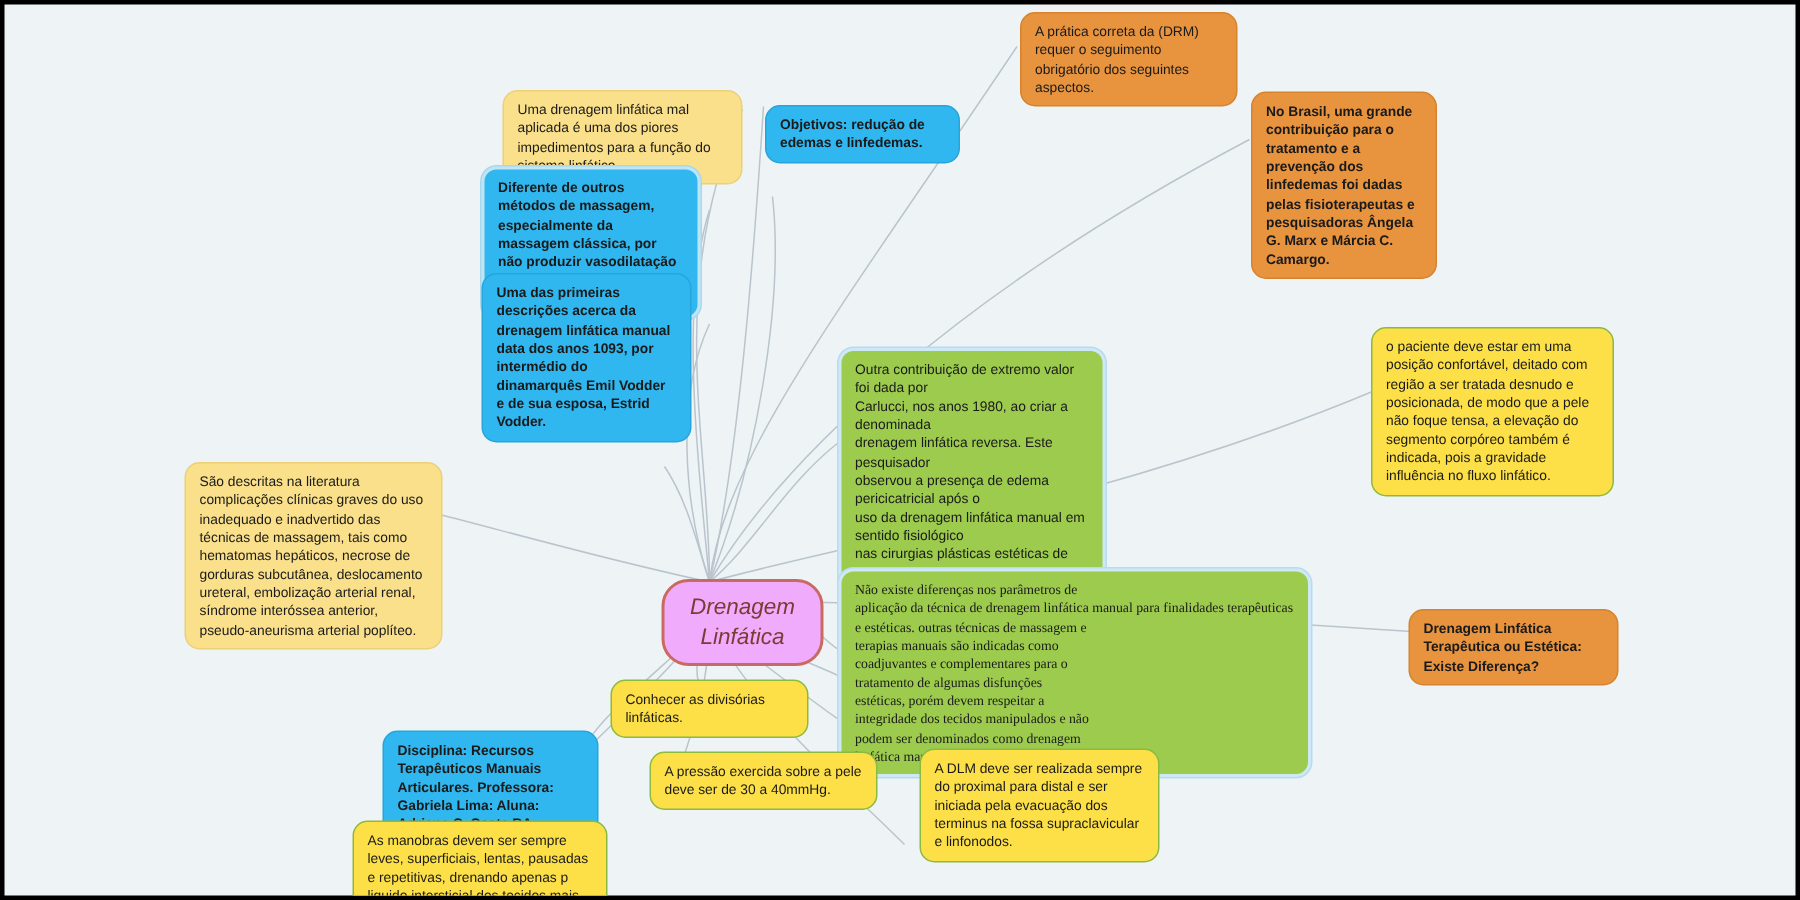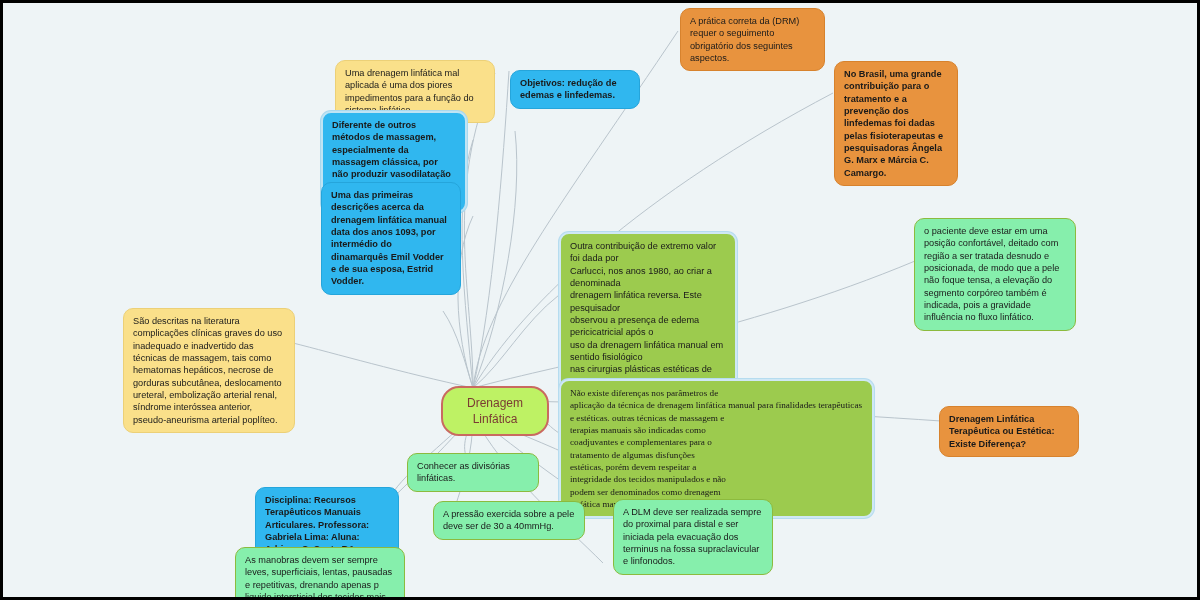--- a/index.html
+++ b/index.html
@@ -31,21 +31,21 @@
     border-radius: 10px;
     padding: 6px 9px;
     font-size: 9.2px;
     line-height: 1.34;
     color: #1a1a1a;
     white-space: pre-line;
     z-index: 3;
   }
   
   .c-green {
-    background: #86efac;
+    background: #fde047;
     border: 1px solid #8cba3e;
   }
   .c-green-halo {
     background: #9ccb4e;
     border: 2px solid #cfe8f5;
     box-shadow: 0 0 0 1px #b6dcef;
   }
   .c-blue {
     background: #30b7ef;
     border: 1px solid #25a5db;
@@ -64,27 +64,28 @@
   }
   .c-orange-plain {
     background: #e8933e;
     border: 1px solid #d7822d;
   }
   .c-yellow {
     background: #fae08a;
     border: 1px solid #ecd077;
   }
   .c-salmon {
-    background: #bef264;
+    background: #f0abfc;
     border: 2px solid #c96a60;
     color: #7a3b33;
     border-radius: 18px;
     text-align: center;
-    font-size: 12px;
+    font-size: 15px;
     padding: 7px 10px;
+    font-style: italic;
   }
   .plain {
     font-weight: normal;
   }
 </style>
 </head>
 <body>
 
 <div id="canvas">
 

